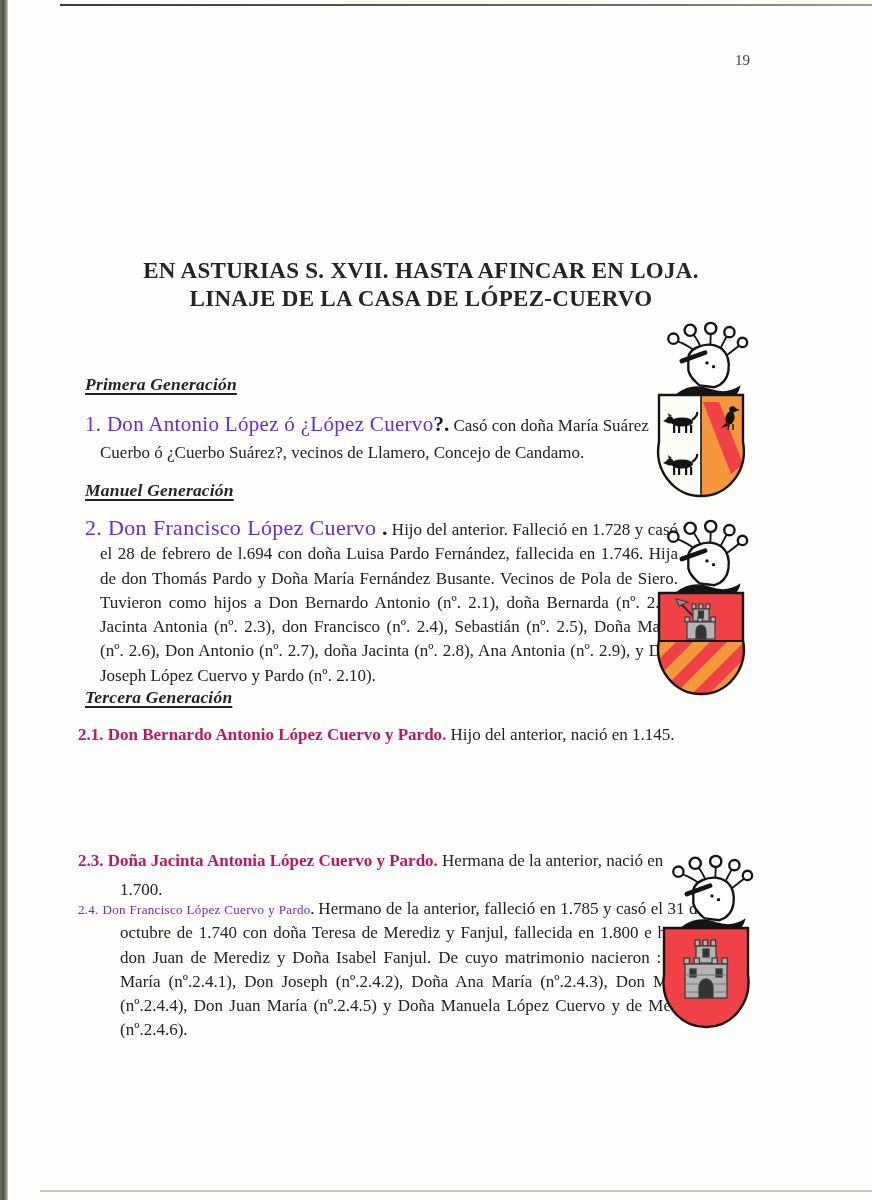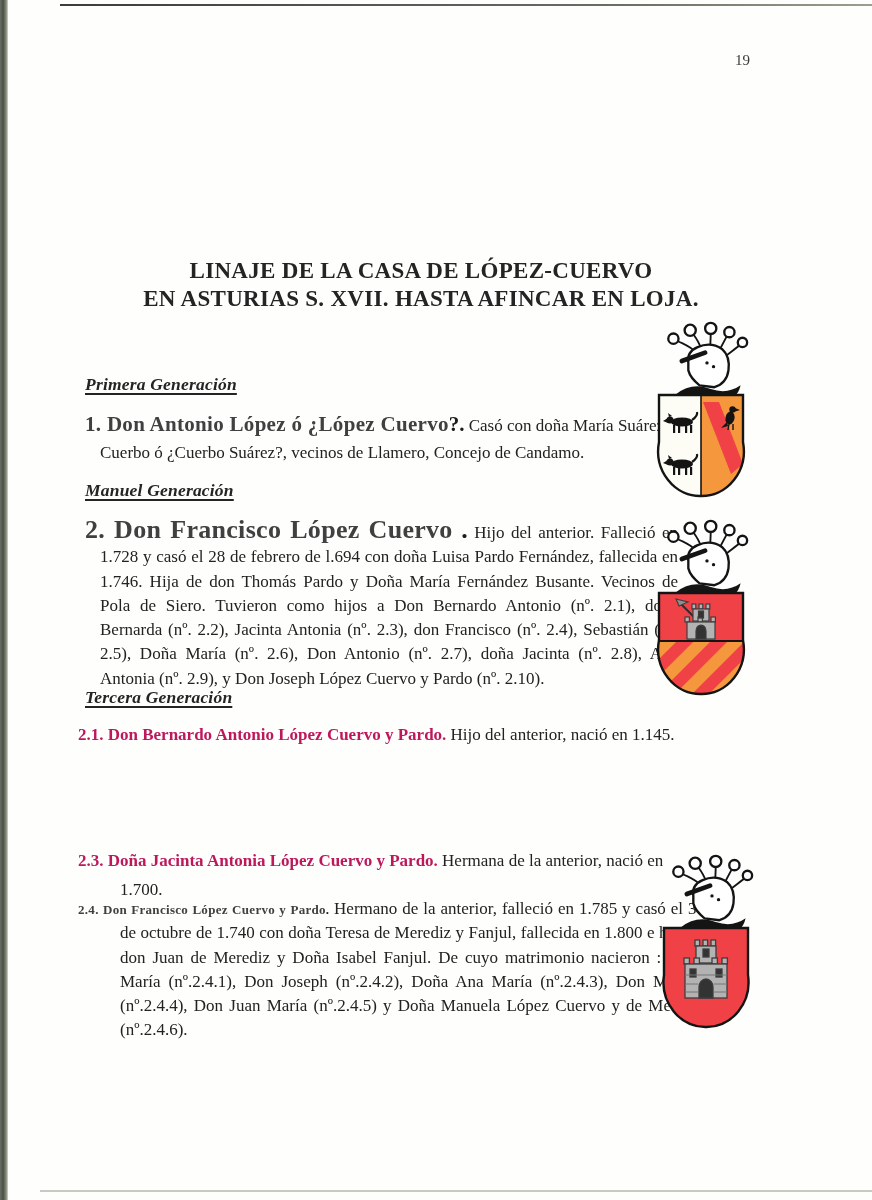--- a/index.html
+++ b/index.html
@@ -25,29 +25,29 @@
            font-weight:bold; font-size:23px; line-height:28px; color:#242424; letter-spacing:.3px; }
 
   .gen-heading { position:absolute; left:85px; font-size:17.5px; font-weight:bold; font-style:italic;
                  text-decoration:underline; text-decoration-thickness:2px; text-underline-offset:3px;
                  color:#242424; letter-spacing:.2px; }
   #gen1-heading { top:374px; }
   #gen2-heading { top:480px; }
   #gen3-heading { top:687px; }
 
   .entry { position:absolute; font-size:17px; line-height:24.3px; color:#222; }
-  .entry .lead-red  { color:#404040; font-weight:bold; line-height:1; letter-spacing:.3px; }
+  .entry .lead-red  { color:#6d28d9; font-weight:normal; line-height:1; letter-spacing:.3px; }
   .entry .lead-bold { font-weight:bold; color:#be185d; }
   .entry .lead-suffix { font-weight:bold; color:#1c1c1c; line-height:1; }
 
   #entry-1 { left:85px; top:412px; width:585px; padding-left:15px; text-indent:-15px; line-height:27px; }
   #entry-1 .lead-red, #entry-1 .lead-suffix { font-size:21px; }
 
   #entry-2 { left:85px; top:517px; width:578px; padding-left:15px; text-indent:-15px; text-align:justify; }
-  #entry-2 .lead-red, #entry-2 .lead-suffix { font-size:26px; }
+  #entry-2 .lead-red, #entry-2 .lead-suffix { font-size:22px; }
 
   #entry-2-1 { left:78px; top:723px; width:710px; padding-left:42px; text-indent:-42px; }
   #entry-2-2 { left:78px; top:760px; width:700px; padding-left:42px; text-indent:-42px; line-height:29px; text-align:justify; }
   #entry-2-3 { left:78px; top:846px; width:588px; padding-left:42px; text-indent:-42px; line-height:29px; }
   #entry-2-4 { left:78px; top:897px; width:585px; padding-left:42px; text-indent:-42px; text-align:justify; }
   #entry-2-4 .lead-red, #entry-2-4 .lead-suffix { font-size:13px; }
   #entry-2-5 { left:78px; top:1049px; width:710px; padding-left:42px; text-indent:-42px; }
 
   .coa { position:absolute; }
   #coa-1 { left:648px; top:320px; }
@@ -58,22 +58,22 @@
 <body>
 
 <div class="page">
   <div class="edge-left"></div>
   <div class="edge-top"></div>
   <div class="edge-bottom"></div>
 
   <div class="page-number">19</div>
 
   <div class="title">
+    <div>EN ASTURIAS S. XVII. HASTA AFINCAR EN LOJA.</div>
     <div>LINAJE DE LA CASA DE LÓPEZ-CUERVO</div>
-    <div>EN ASTURIAS S. XVII. HASTA AFINCAR EN LOJA.</div>
   </div>
 
   <div class="gen-heading" id="gen1-heading">Primera Generación</div>
 
   <div class="entry" id="entry-1">
     <span class="lead-red">1. Don Antonio López ó ¿López Cuervo</span><span class="lead-suffix">?.</span><span> Casó con doña María Suárez Cuerbo ó ¿Cuerbo Suárez?, vecinos de Llamero, Concejo de Candamo.</span>
   </div>
 
   <div class="gen-heading" id="gen2-heading">Manuel Generación</div>
 

